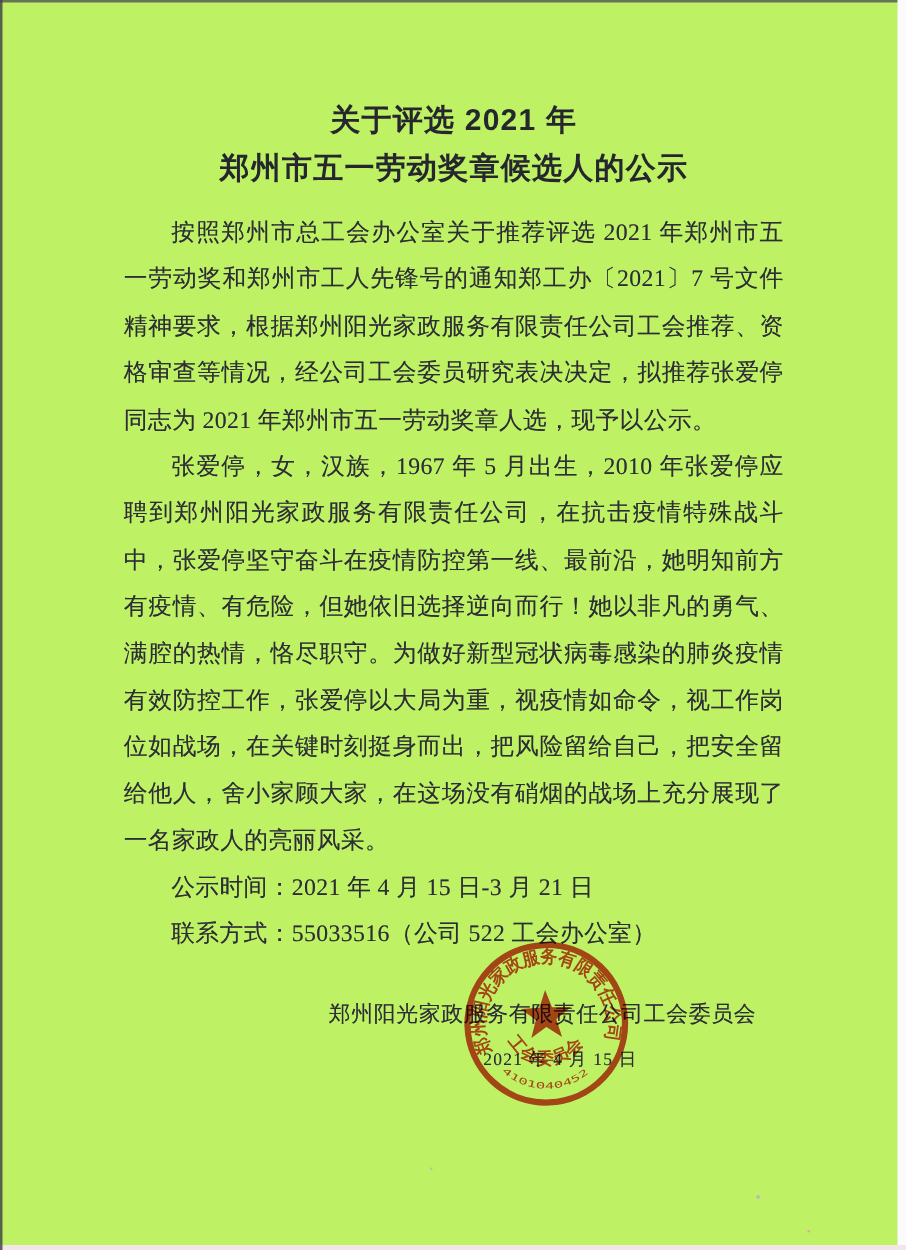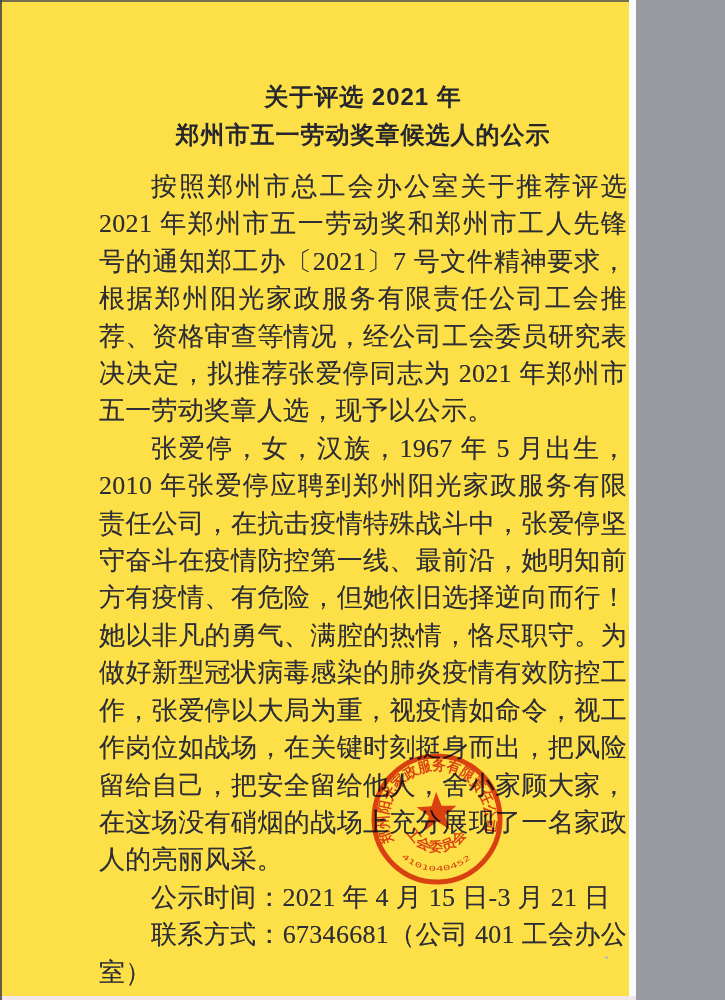--- a/index.html
+++ b/index.html
@@ -3,22 +3,22 @@
 <meta charset="utf-8">
 <style>
   html, body { margin: 0; padding: 0; }
   body {
     width: 725px; height: 1000px;
     font-family: "Liberation Serif", "DejaVu Serif", serif;
     background: #9a9aa2;
   }
   .page {
     position: relative;
-    width: 636px; height: 1000px;
-    background: #fde047;
+    width: 725px; height: 1000px;
+    background: #bef264;
     overflow: hidden;
     color: #2d2d36;
   }
   
   .edge-top    { position:absolute; left:0; top:0; width:725px; height:2px; background:#4a4a55; opacity:.75; }
   .edge-left   { position:absolute; left:0; top:0; width:2px; height:1000px; background:#3d3d46; opacity:.8; }
   .edge-right  { position:absolute; right:0; top:0; width:7px; height:1000px; background:#fbfafd; }
   .edge-bottom { position:absolute; left:0; bottom:0; width:725px; height:4px; background:#f3e6e8; }
   .speck { position:absolute; border-radius:50%; background:#b9b9c4; }
 
@@ -32,21 +32,21 @@
     font-family: "Liberation Sans", "DejaVu Sans", sans-serif;
     font-weight: bold;
     font-size: 24px;
     line-height: 38px;
     color: #26262e;
     letter-spacing: 1px;
   }
   .body-text { margin-top: 14px; }
   .body-text p {
     margin: 0;
-    font-size: 26px;
+    font-size: 19px;
     line-height: 37.4px;
     text-indent: 2em;
     text-align: justify;
     letter-spacing: 0.3px;
     color: #2d2d36;
     text-shadow: 0 0 0.5px rgba(45,45,54,.45);
   }
   .sig-block { margin-top: 26px; }
   .sig-org {
     margin: 0;
@@ -94,21 +94,21 @@
 
     <div class="title">
       <div>关于评选 2021 年</div>
       <div>郑州市五一劳动奖章候选人的公示</div>
     </div>
 
     <div class="body-text">
       <p>按照郑州市总工会办公室关于推荐评选 2021 年郑州市五一劳动奖和郑州市工人先锋号的通知郑工办〔2021〕7 号文件精神要求，根据郑州阳光家政服务有限责任公司工会推荐、资格审查等情况，经公司工会委员研究表决决定，拟推荐张爱停同志为 2021 年郑州市五一劳动奖章人选，现予以公示。</p>
       <p>张爱停，女，汉族，1967 年 5 月出生，2010 年张爱停应聘到郑州阳光家政服务有限责任公司，在抗击疫情特殊战斗中，张爱停坚守奋斗在疫情防控第一线、最前沿，她明知前方有疫情、有危险，但她依旧选择逆向而行！她以非凡的勇气、满腔的热情，恪尽职守。为做好新型冠状病毒感染的肺炎疫情有效防控工作，张爱停以大局为重，视疫情如命令，视工作岗位如战场，在关键时刻挺身而出，把风险留给自己，把安全留给他人，舍小家顾大家，在这场没有硝烟的战场上充分展现了一名家政人的亮丽风采。</p>
       <p>公示时间：2021 年 4 月 15 日-3 月 21 日</p>
-      <p>联系方式：67346681（公司 401 工会办公室）</p>
+      <p>联系方式：55033516（公司 522 工会办公室）</p>
     </div>
 
     <div class="sig-block">
       <p class="sig-org">郑州阳光家政服务有限责任公司工会委员会</p>
       <p class="sig-date">2021 年 4 月 15 日</p>
     </div>
 
   </div>
 
   <svg class="seal" viewBox="0 0 160 160" xmlns="http://www.w3.org/2000/svg" aria-hidden="true">

